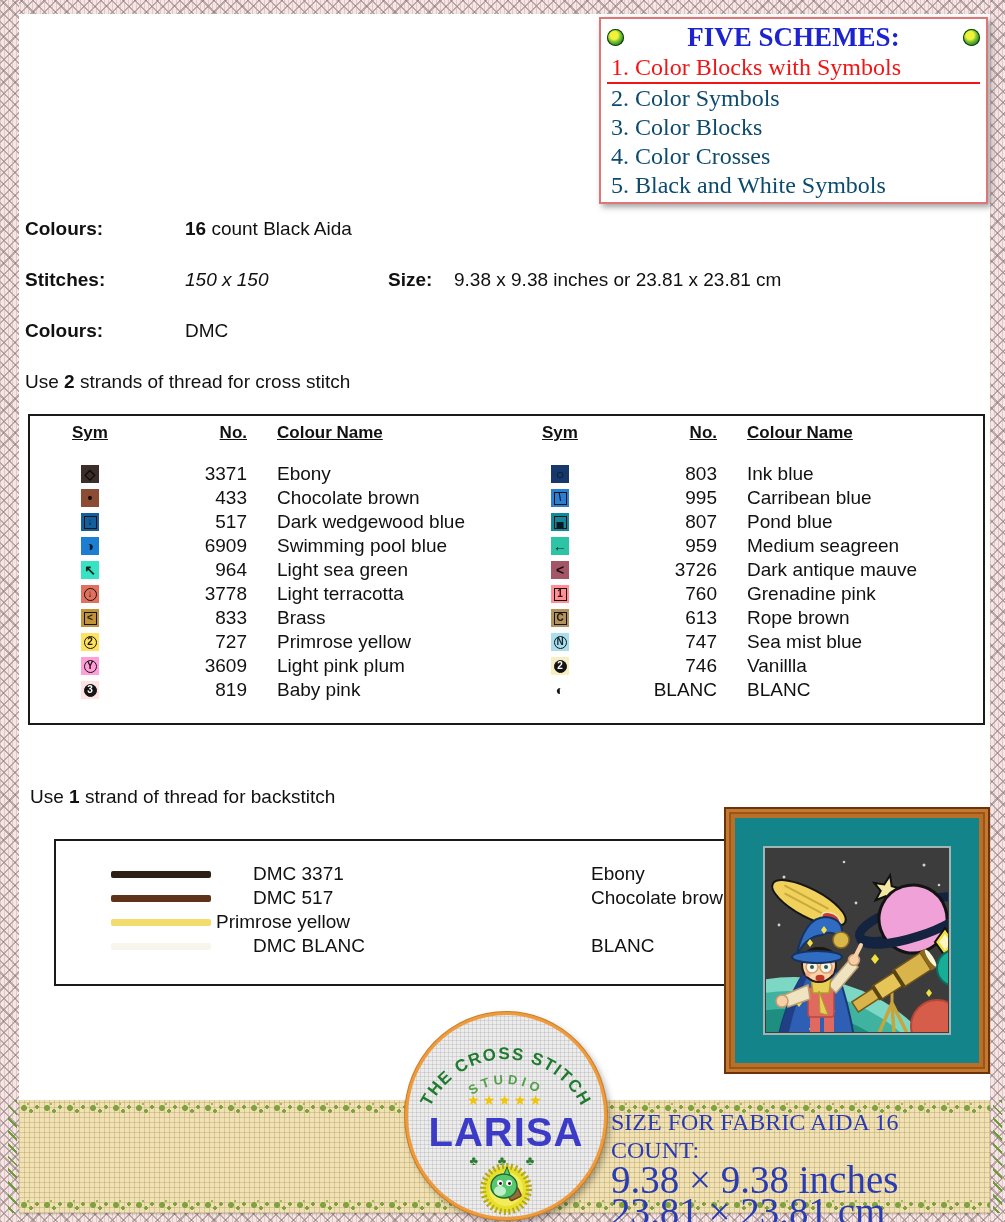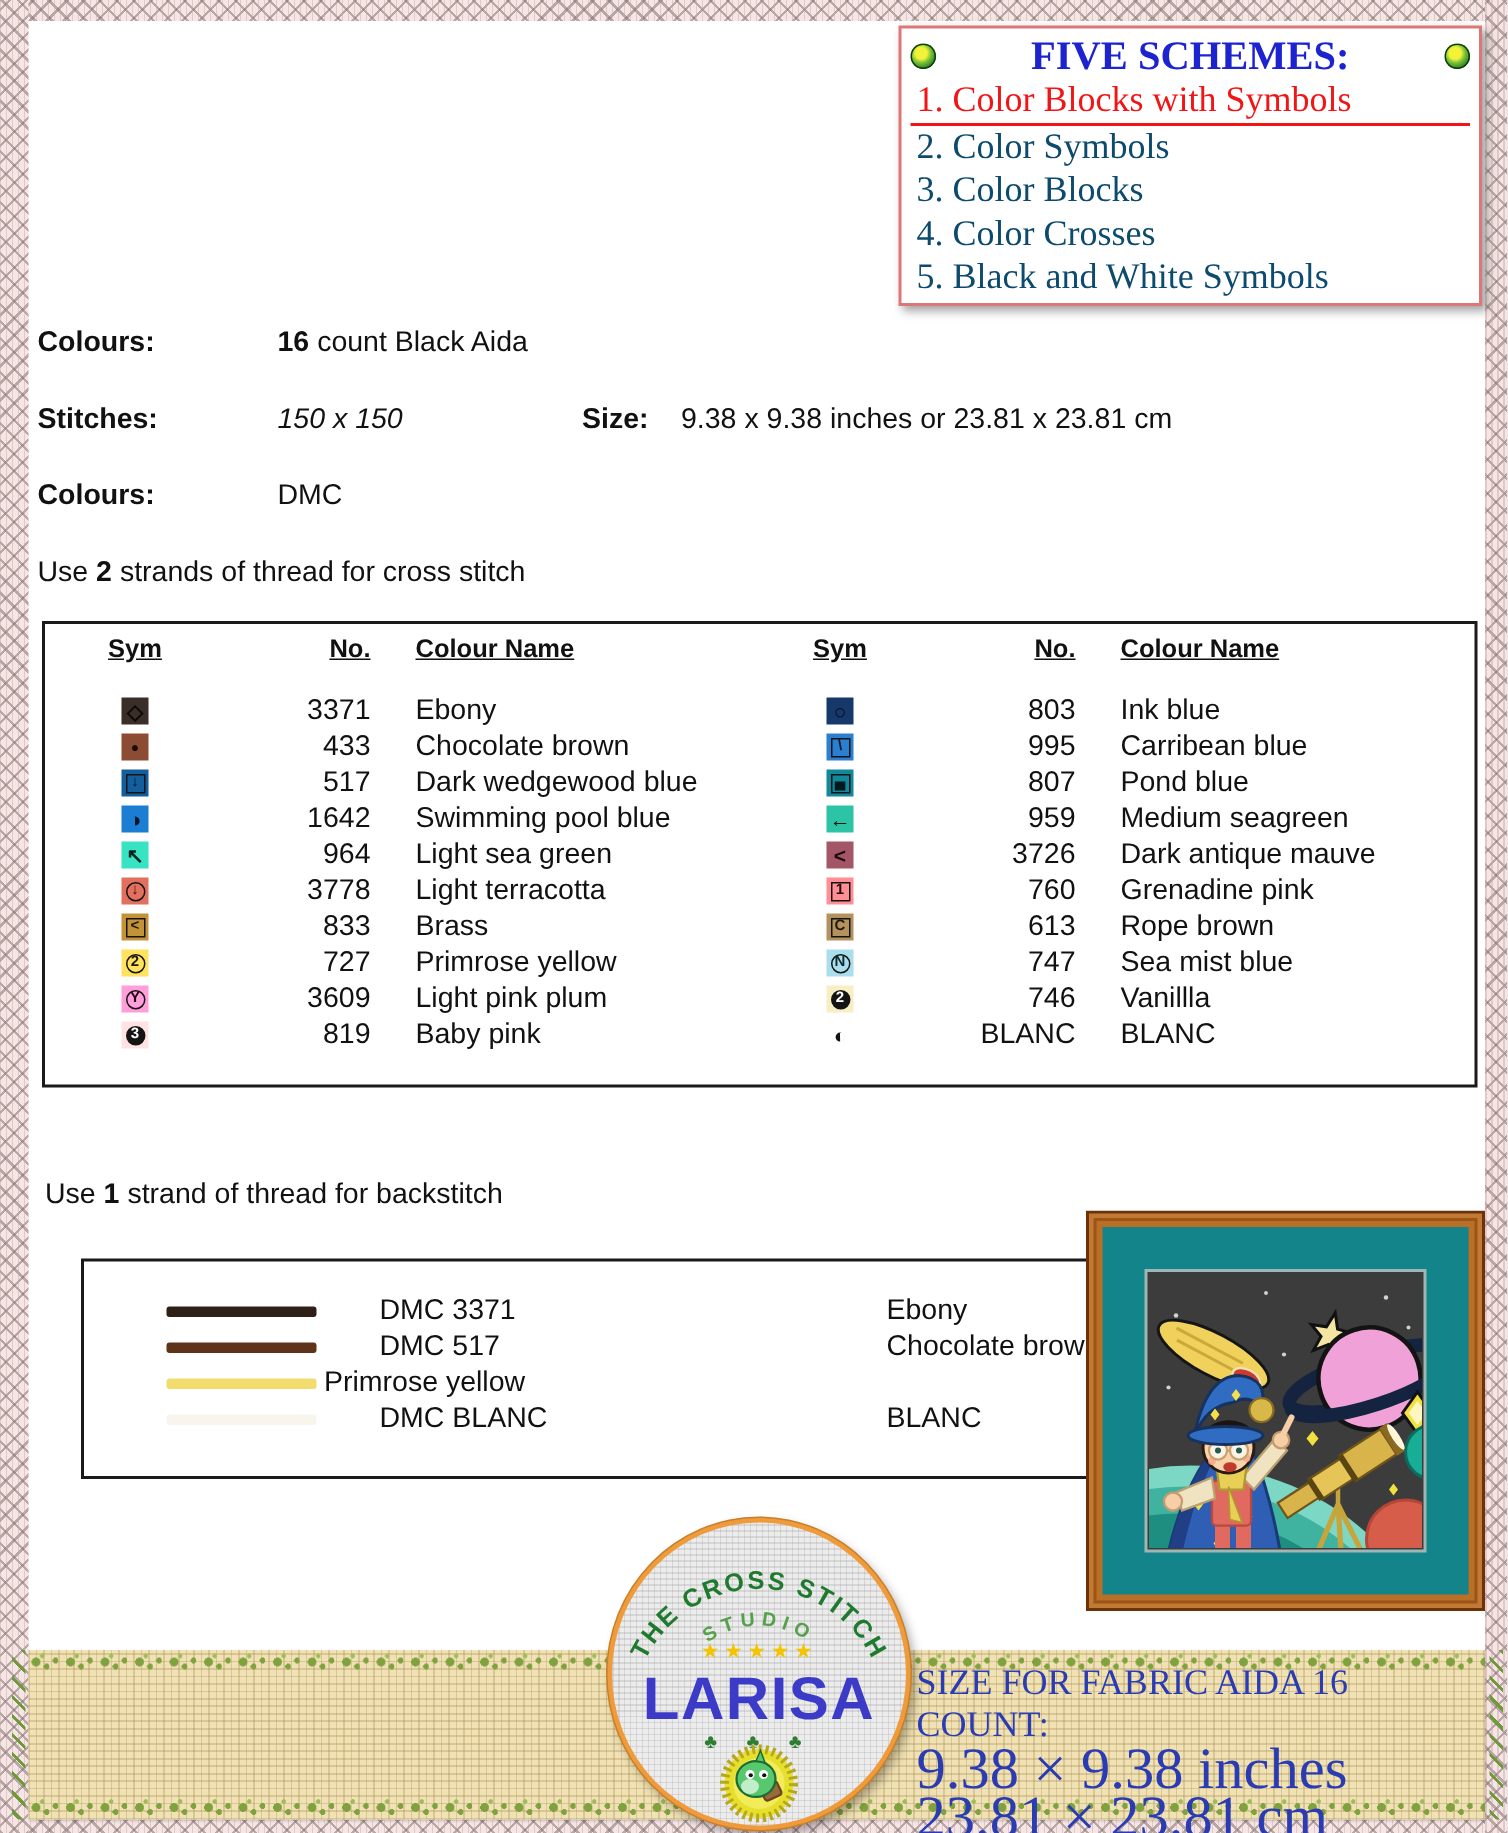--- a/index.html
+++ b/index.html
@@ -177,21 +177,21 @@
             </span>
             <span class="ct-no">517</span>
             <span class="ct-name">Dark wedgewood blue</span>
           </div>
           <div class="ct-row">
             <span class="ct-sym">
               <span class="swatch" style="background: rgb(27, 126, 210);">
                 <span class="glyph" style="color: rgb(7, 22, 37);">◑</span>
               </span>
             </span>
-            <span class="ct-no">1642</span>
+            <span class="ct-no">6909</span>
             <span class="ct-name">Swimming pool blue</span>
           </div>
           <div class="ct-row">
             <span class="ct-sym">
               <span class="swatch" style="background: rgb(56, 227, 196);">
                 <span class="glyph" style="color: rgb(6, 36, 29);">↖</span>
               </span>
             </span>
             <span class="ct-no">964</span>
             <span class="ct-name">Light sea green</span>

